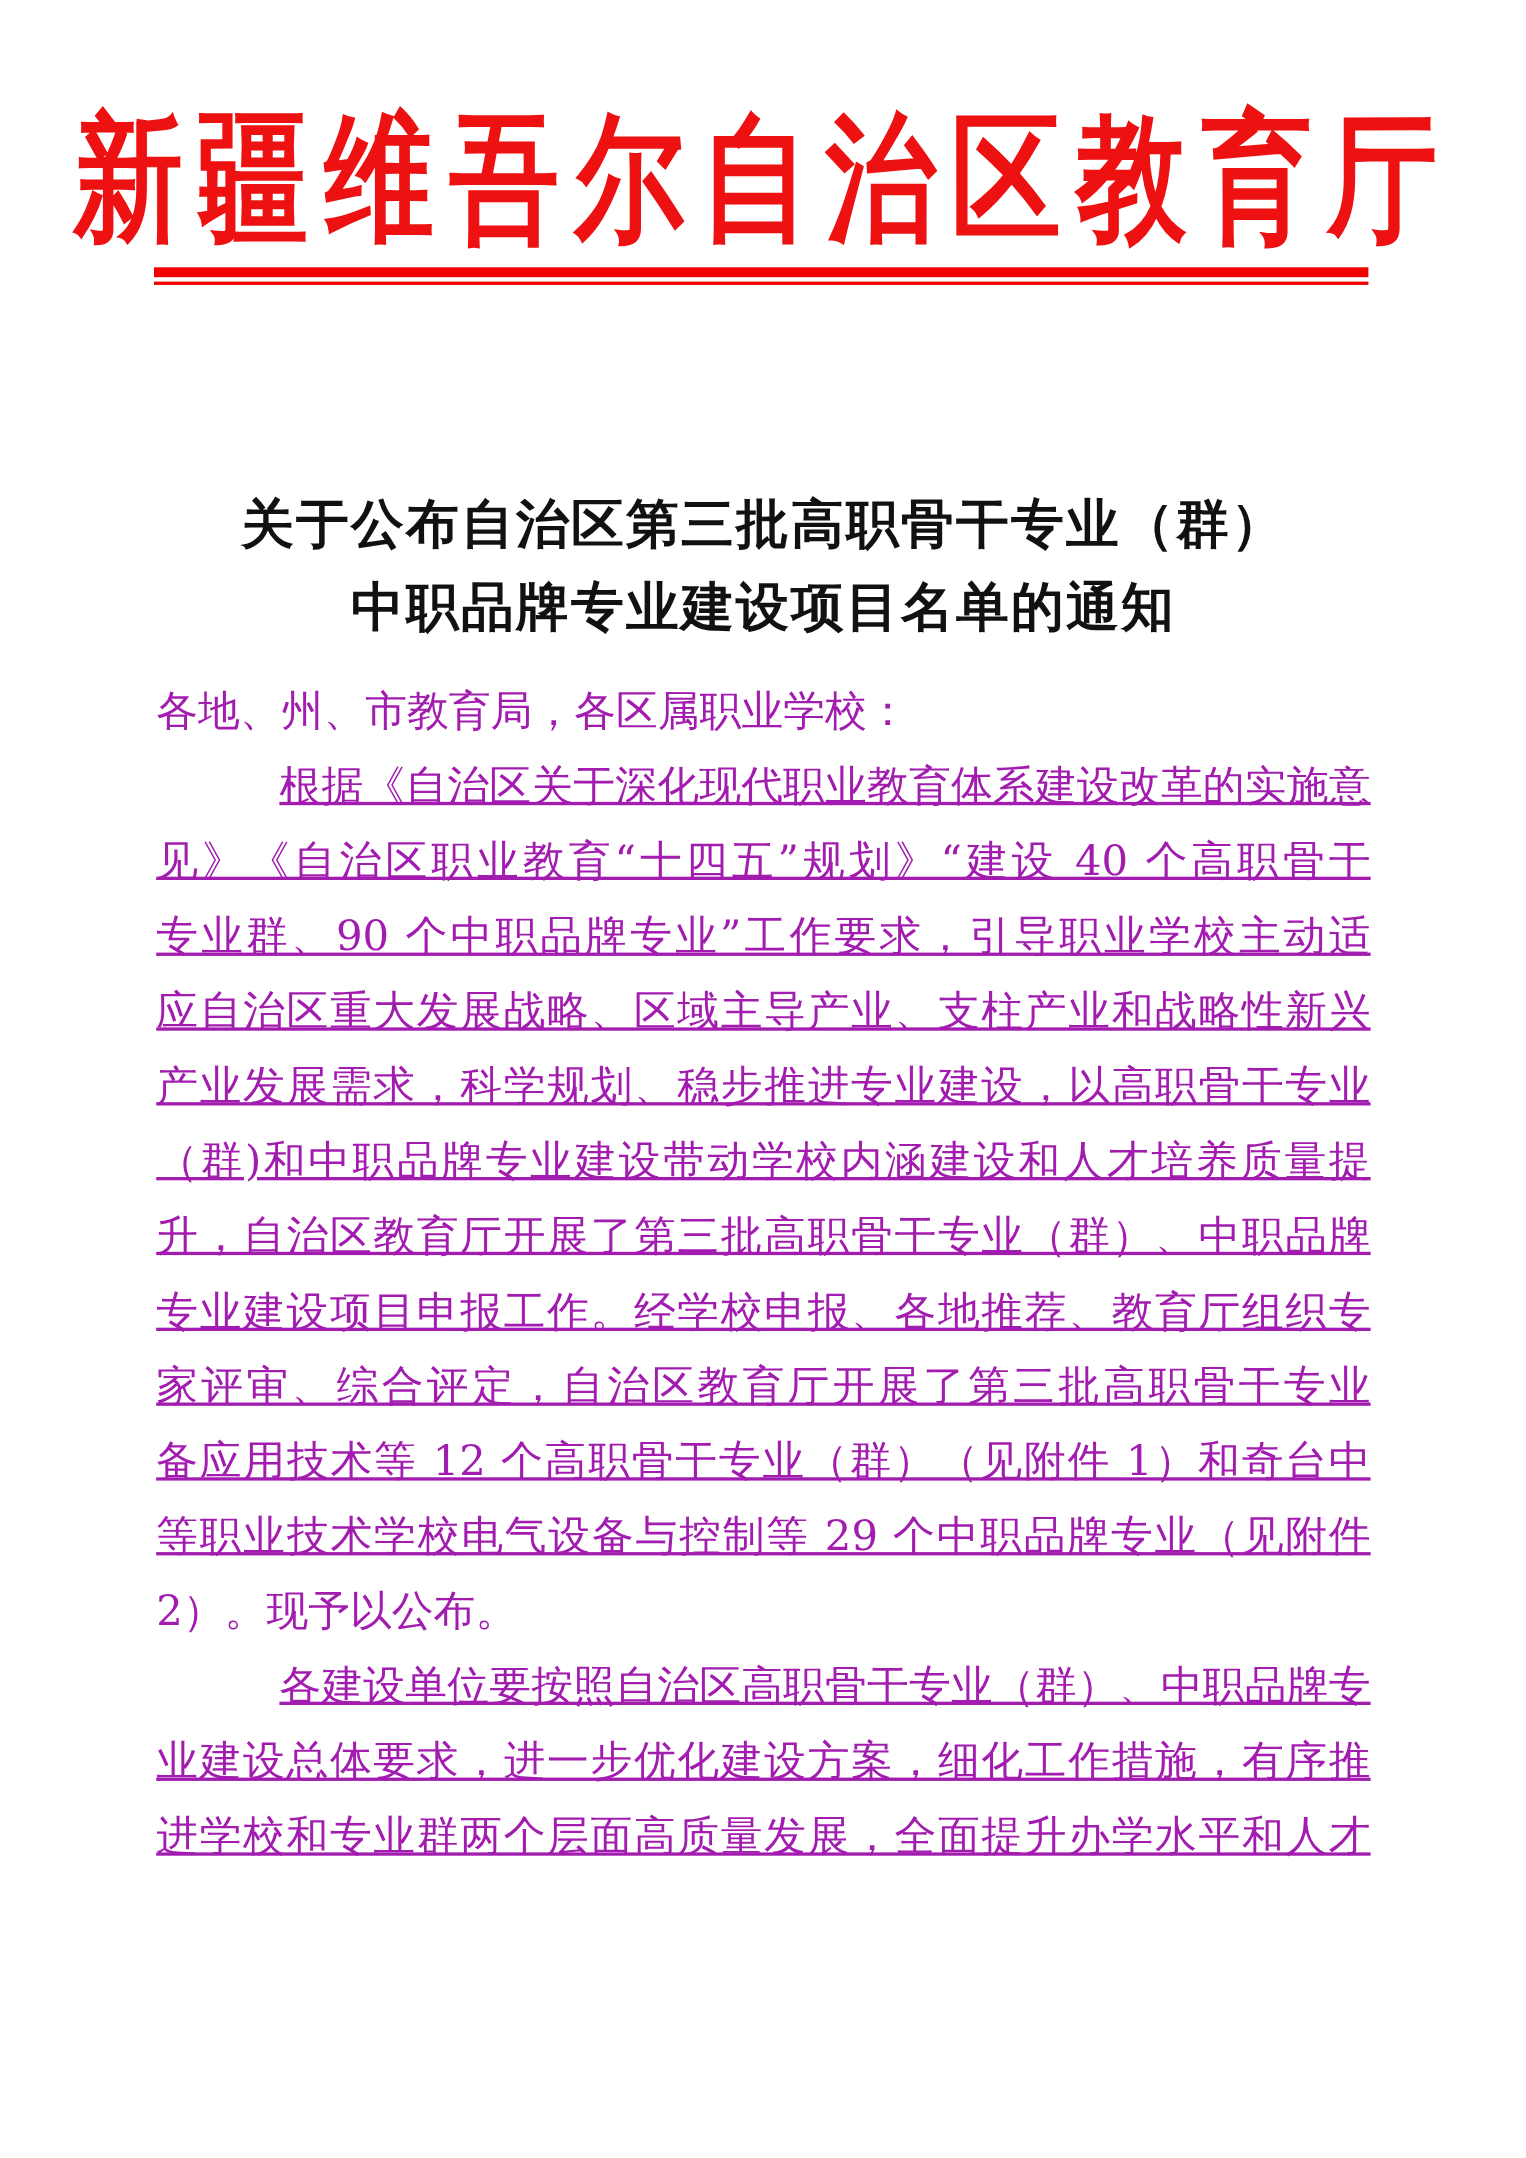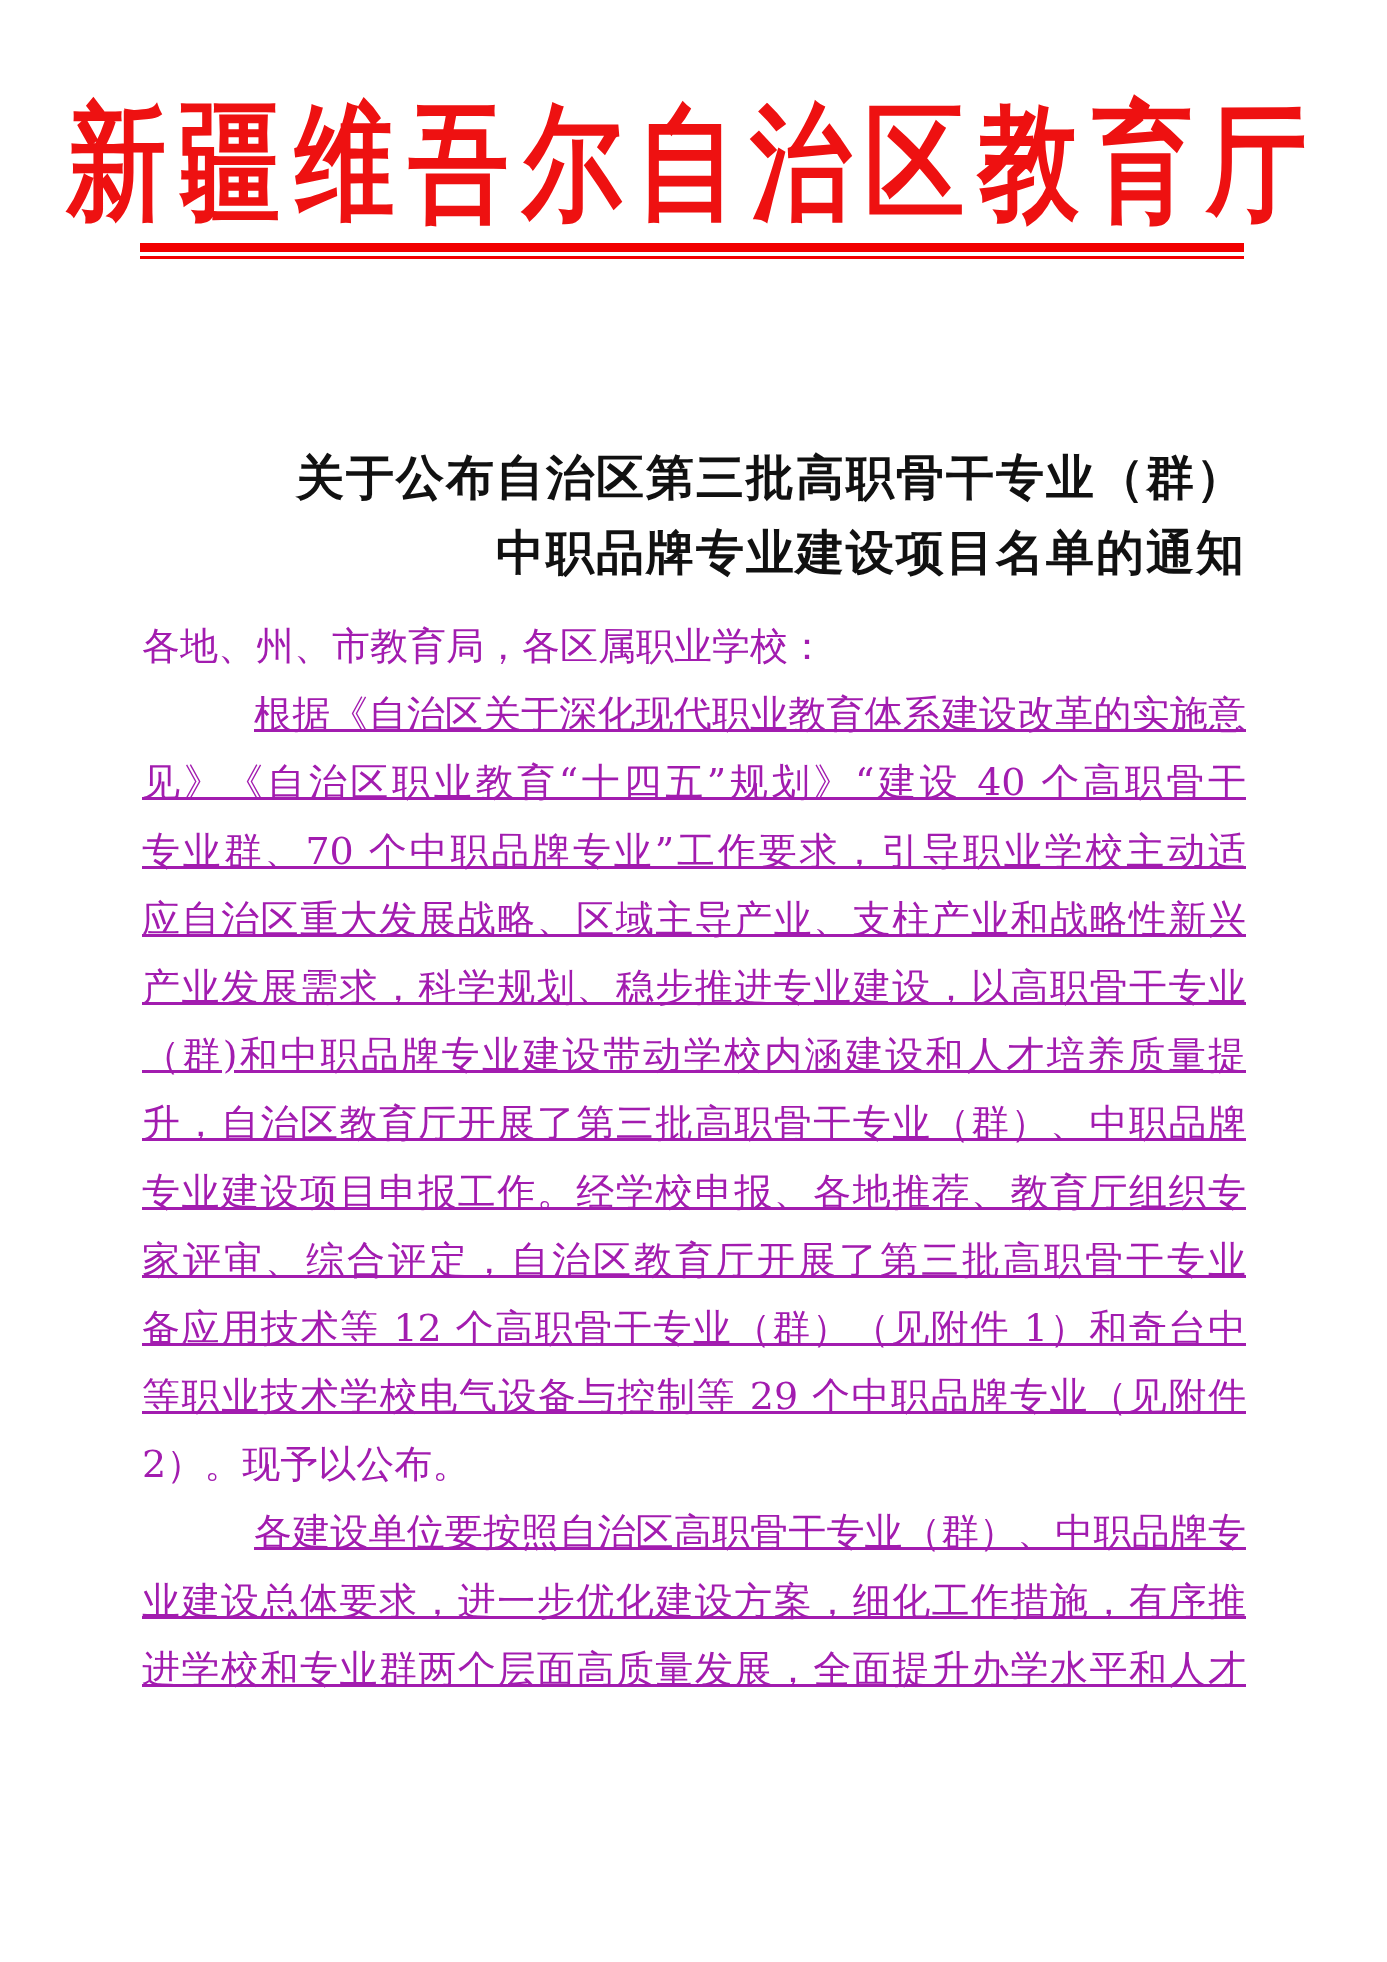--- a/index.html
+++ b/index.html
@@ -41,21 +41,21 @@
   .rule-top-thick   { top: 243px;  height: 9px;  }
   .rule-top-thin    { top: 256px;  height: 3px;  }
   .rule-bottom-thin { top: 1804px; height: 3px;  }
   .rule-bottom-thick{ top: 1810px; height: 12px; }
   
   .doc-title {
     position: absolute;
     top: 440px;
     left: 142px;
     width: 1104px;
-    text-align: right;
+    text-align: center;
     color: #111111;
     font-weight: 700;
     font-size: 48px;
     line-height: 75px;
     letter-spacing: 2px;
     white-space: nowrap;
   }
   
   .body-text {
     position: absolute;
@@ -91,21 +91,21 @@
 
   <div class="doc-title">
     <div>关于公布自治区第三批高职骨干专业（群）</div>
     <div>中职品牌专业建设项目名单的通知</div>
   </div>
 
   <div class="body-text">
     <div class="line">各地、州、市教育局，各区属职业学校：</div>
     <div class="line justify indent">根据《自治区关于深化现代职业教育体系建设改革的实施意</div>
     <div class="line justify">见》《自治区职业教育“十四五”规划》“建设 40 个高职骨干</div>
-    <div class="line justify">专业群、70 个中职品牌专业”工作要求，引导职业学校主动适</div>
+    <div class="line justify">专业群、90 个中职品牌专业”工作要求，引导职业学校主动适</div>
     <div class="line justify">应自治区重大发展战略、区域主导产业、支柱产业和战略性新兴</div>
     <div class="line justify">产业发展需求，科学规划、稳步推进专业建设，以高职骨干专业</div>
     <div class="line justify">（群)和中职品牌专业建设带动学校内涵建设和人才培养质量提</div>
     <div class="line justify">升，自治区教育厅开展了第三批高职骨干专业（群）、中职品牌</div>
     <div class="line justify">专业建设项目申报工作。经学校申报、各地推荐、教育厅组织专</div>
     <div class="line justify">家评审、综合评定，自治区教育厅开展了第三批高职骨干专业</div>
     <div class="line justify">备应用技术等 12 个高职骨干专业（群）（见附件 1）和奇台中</div>
     <div class="line justify">等职业技术学校电气设备与控制等 29 个中职品牌专业（见附件</div>
     <div class="line">2）。现予以公布。</div>
     <div class="line justify indent">各建设单位要按照自治区高职骨干专业（群）、中职品牌专</div>

